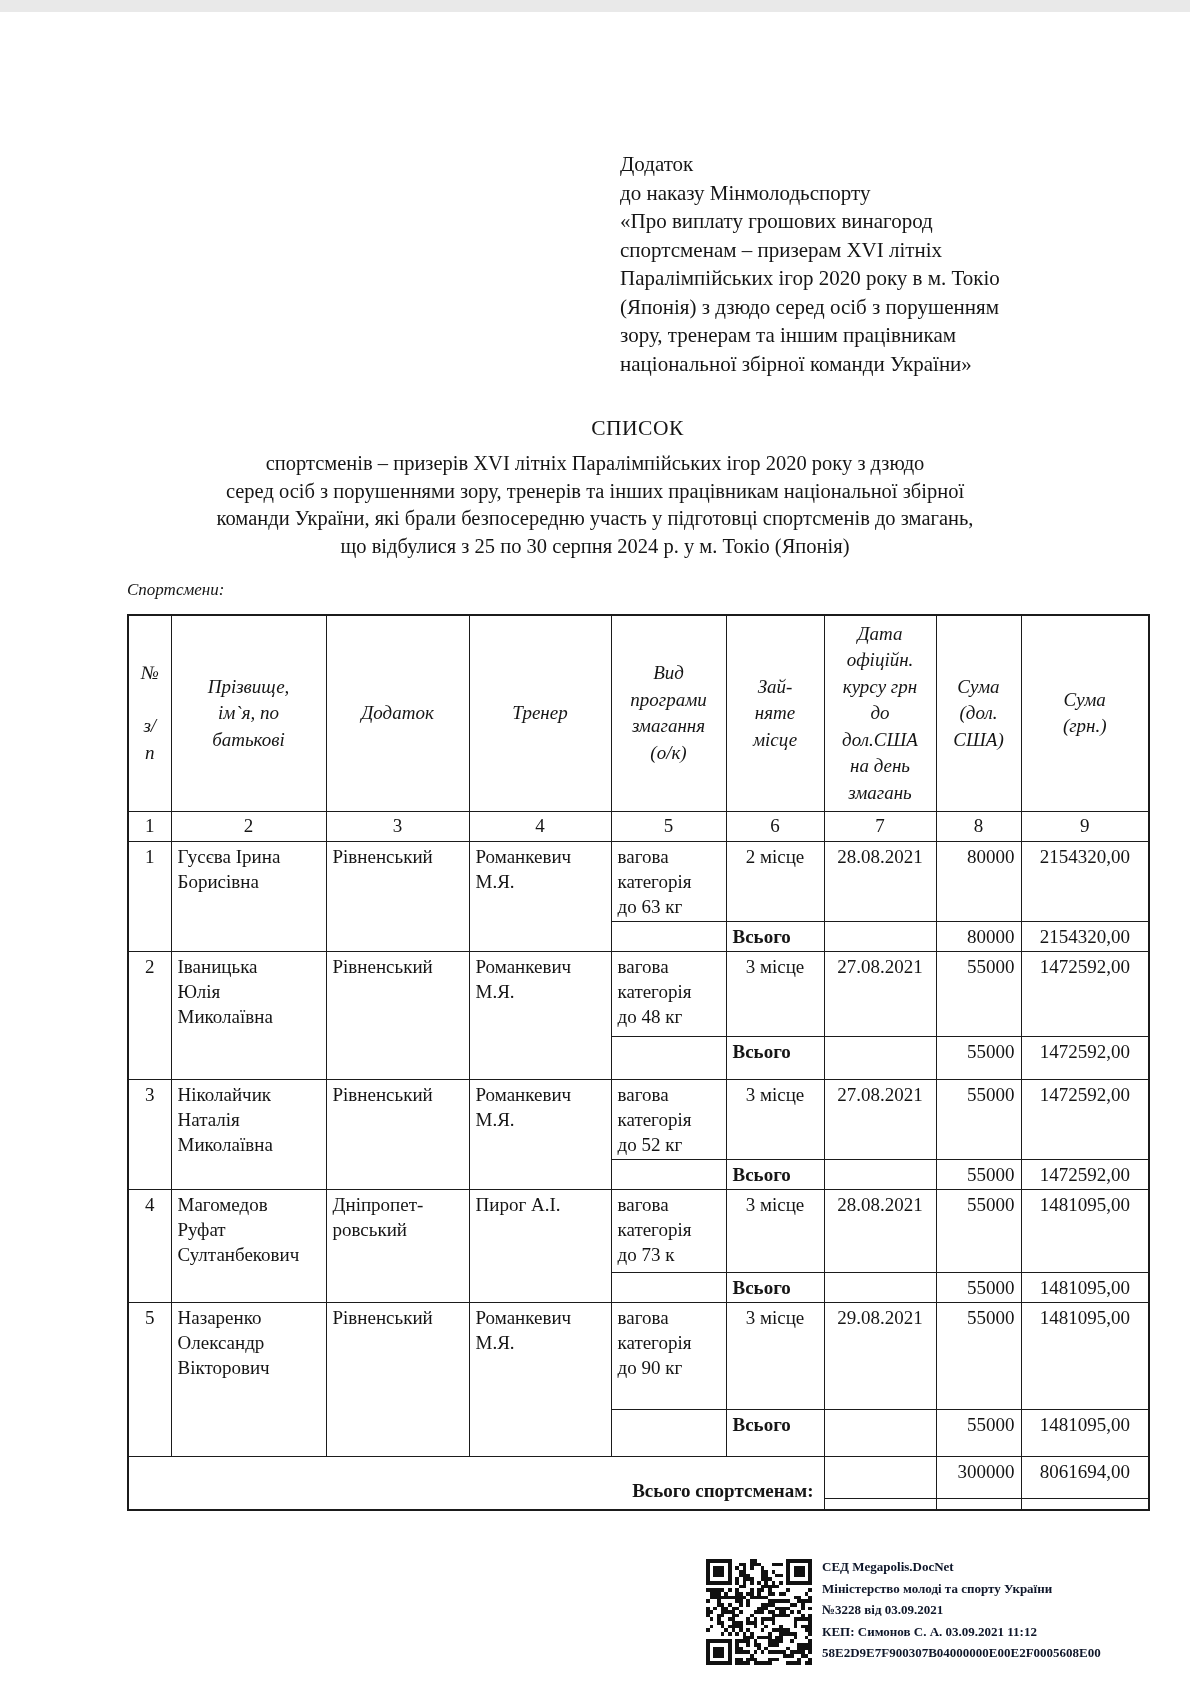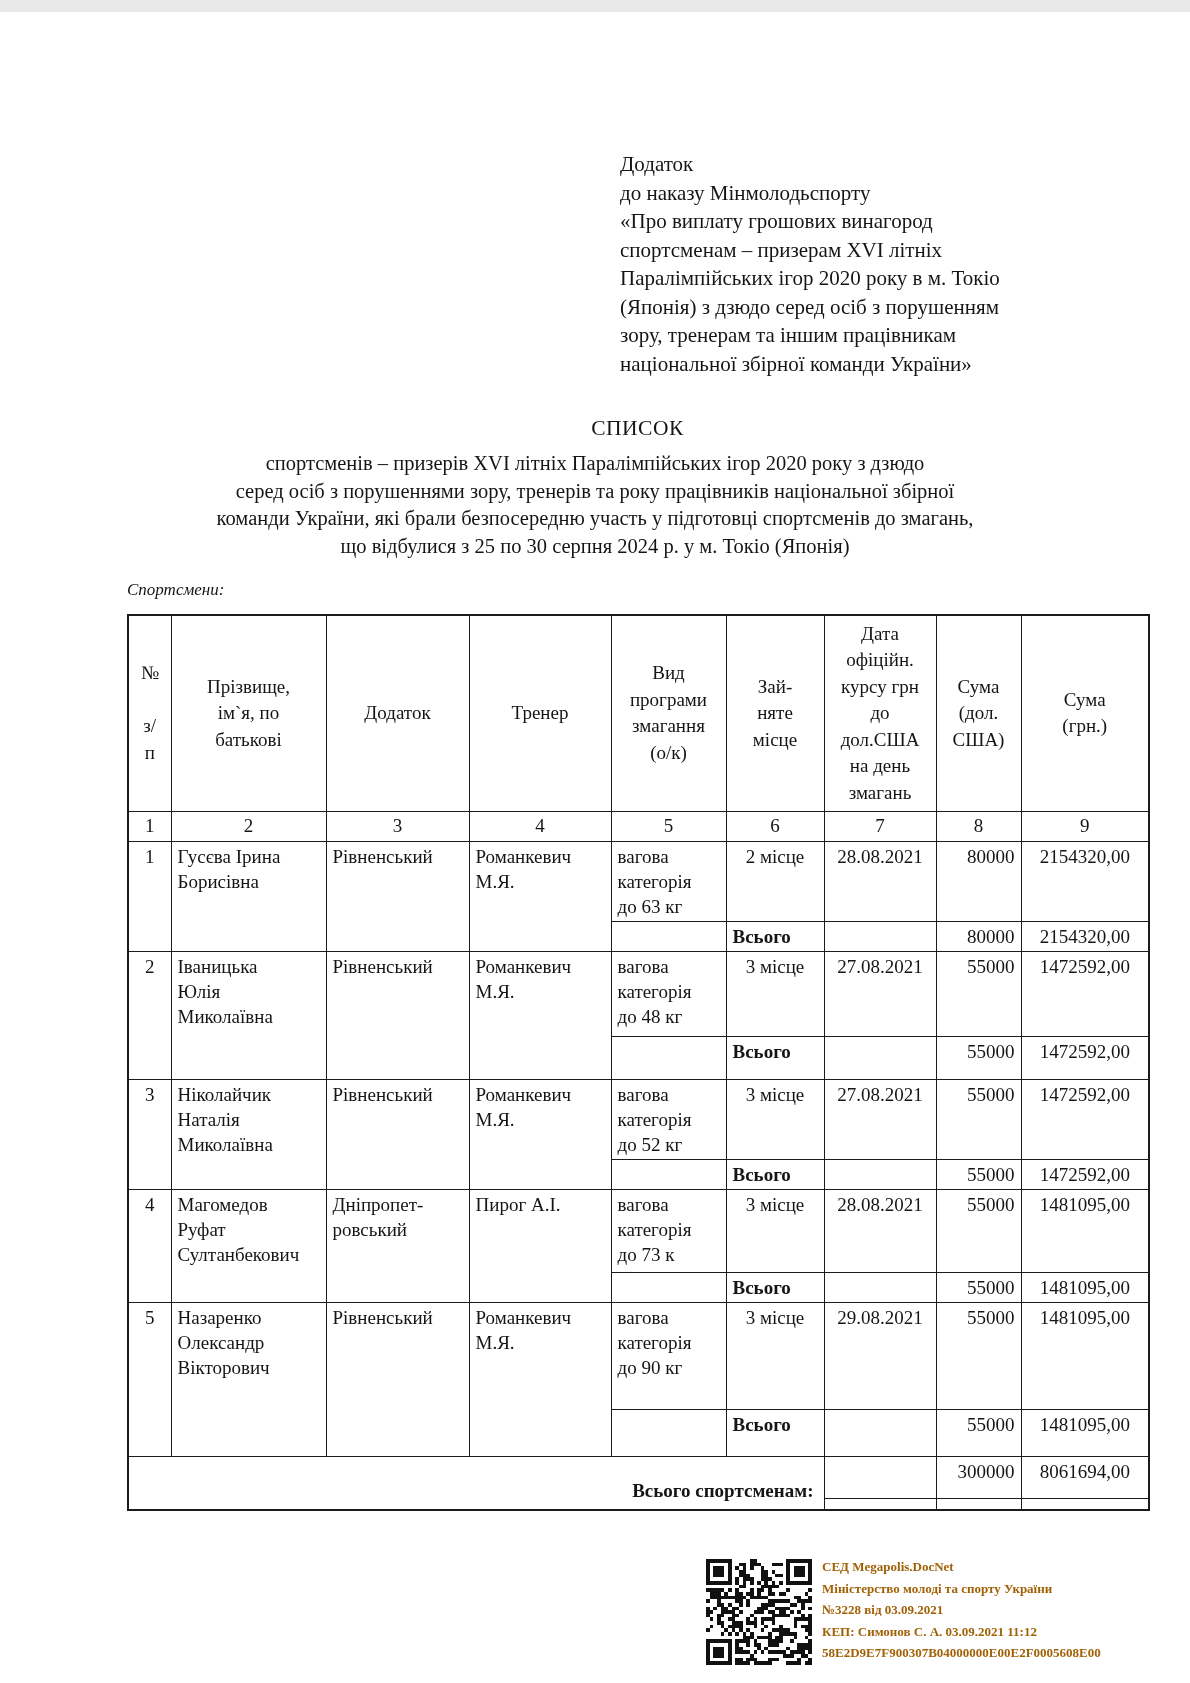--- a/index.html
+++ b/index.html
@@ -16,31 +16,31 @@
     text-align:center;font-size:20.5px;line-height:27.5px;}
   .athletes-label{position:absolute;left:127px;top:568px;font-size:17px;font-style:italic;}
   table.main{
     position:absolute;left:127px;top:602px;width:1021px;
     border-collapse:collapse;table-layout:fixed;
     font-size:19px;line-height:25px;border:2px solid #1b1b1b;
   }
   table.main td{
     border:1px solid #1b1b1b;vertical-align:top;padding:2px 6px;overflow:hidden;
   }
-  tr.hdr td{vertical-align:middle;text-align:center;line-height:26.5px;padding:2px 12px;}
+  tr.hdr td{vertical-align:middle;text-align:center;line-height:26.5px;padding:2px 12px;font-style:italic;}
   tr.numrow td{text-align:center;padding:0 2px;line-height:27px;}
   .pre{white-space:pre-line;}
   .ac{text-align:center;}
   .ar{text-align:right;}
   .bold{font-weight:bold;}
   .vbottom{vertical-align:bottom !important;}
   td.pad-r{padding-right:12px;}
   .qr{position:absolute;left:705px;top:1547px;width:108px;height:106px;}
   .stamp{position:absolute;left:822px;top:1544px;width:320px;
-    font-size:13px;line-height:21.5px;font-weight:bold;color:#a16207;}
+    font-size:13px;line-height:21.5px;font-weight:bold;color:#0f172a;}
 </style>
 </head>
 <body>
 
 <div class="page">
 
   <div class="appendix">
     <div>Додаток</div>
     <div>до наказу Мінмолодьспорту</div>
     <div>«Про виплату грошових винагород</div>
@@ -48,21 +48,21 @@
     <div>Паралімпійських ігор 2020 року в м. Токіо</div>
     <div>(Японія) з дзюдо серед осіб з порушенням</div>
     <div>зору, тренерам та іншим працівникам</div>
     <div>національної збірної команди України»</div>
   </div>
 
   <div class="doc-title">СПИСОК</div>
 
   <div class="subtitle">
     <div>спортсменів – призерів XVI літніх Паралімпійських ігор 2020 року з дзюдо</div>
-    <div>серед осіб з порушеннями зору, тренерів та року працівників національної збірної</div>
+    <div>серед осіб з порушеннями зору, тренерів та інших працівникам національної збірної</div>
     <div>команди України, які брали безпосередню участь у підготовці спортсменів до змагань,</div>
     <div>що відбулися з 25 по 30 серпня 2024 р. у м. Токіо (Японія)</div>
   </div>
 
   <div class="athletes-label">Спортсмени:</div>
 
   <table class="main">
     <colgroup>
       <col style="width:43px">
         <col style="width:155px">

